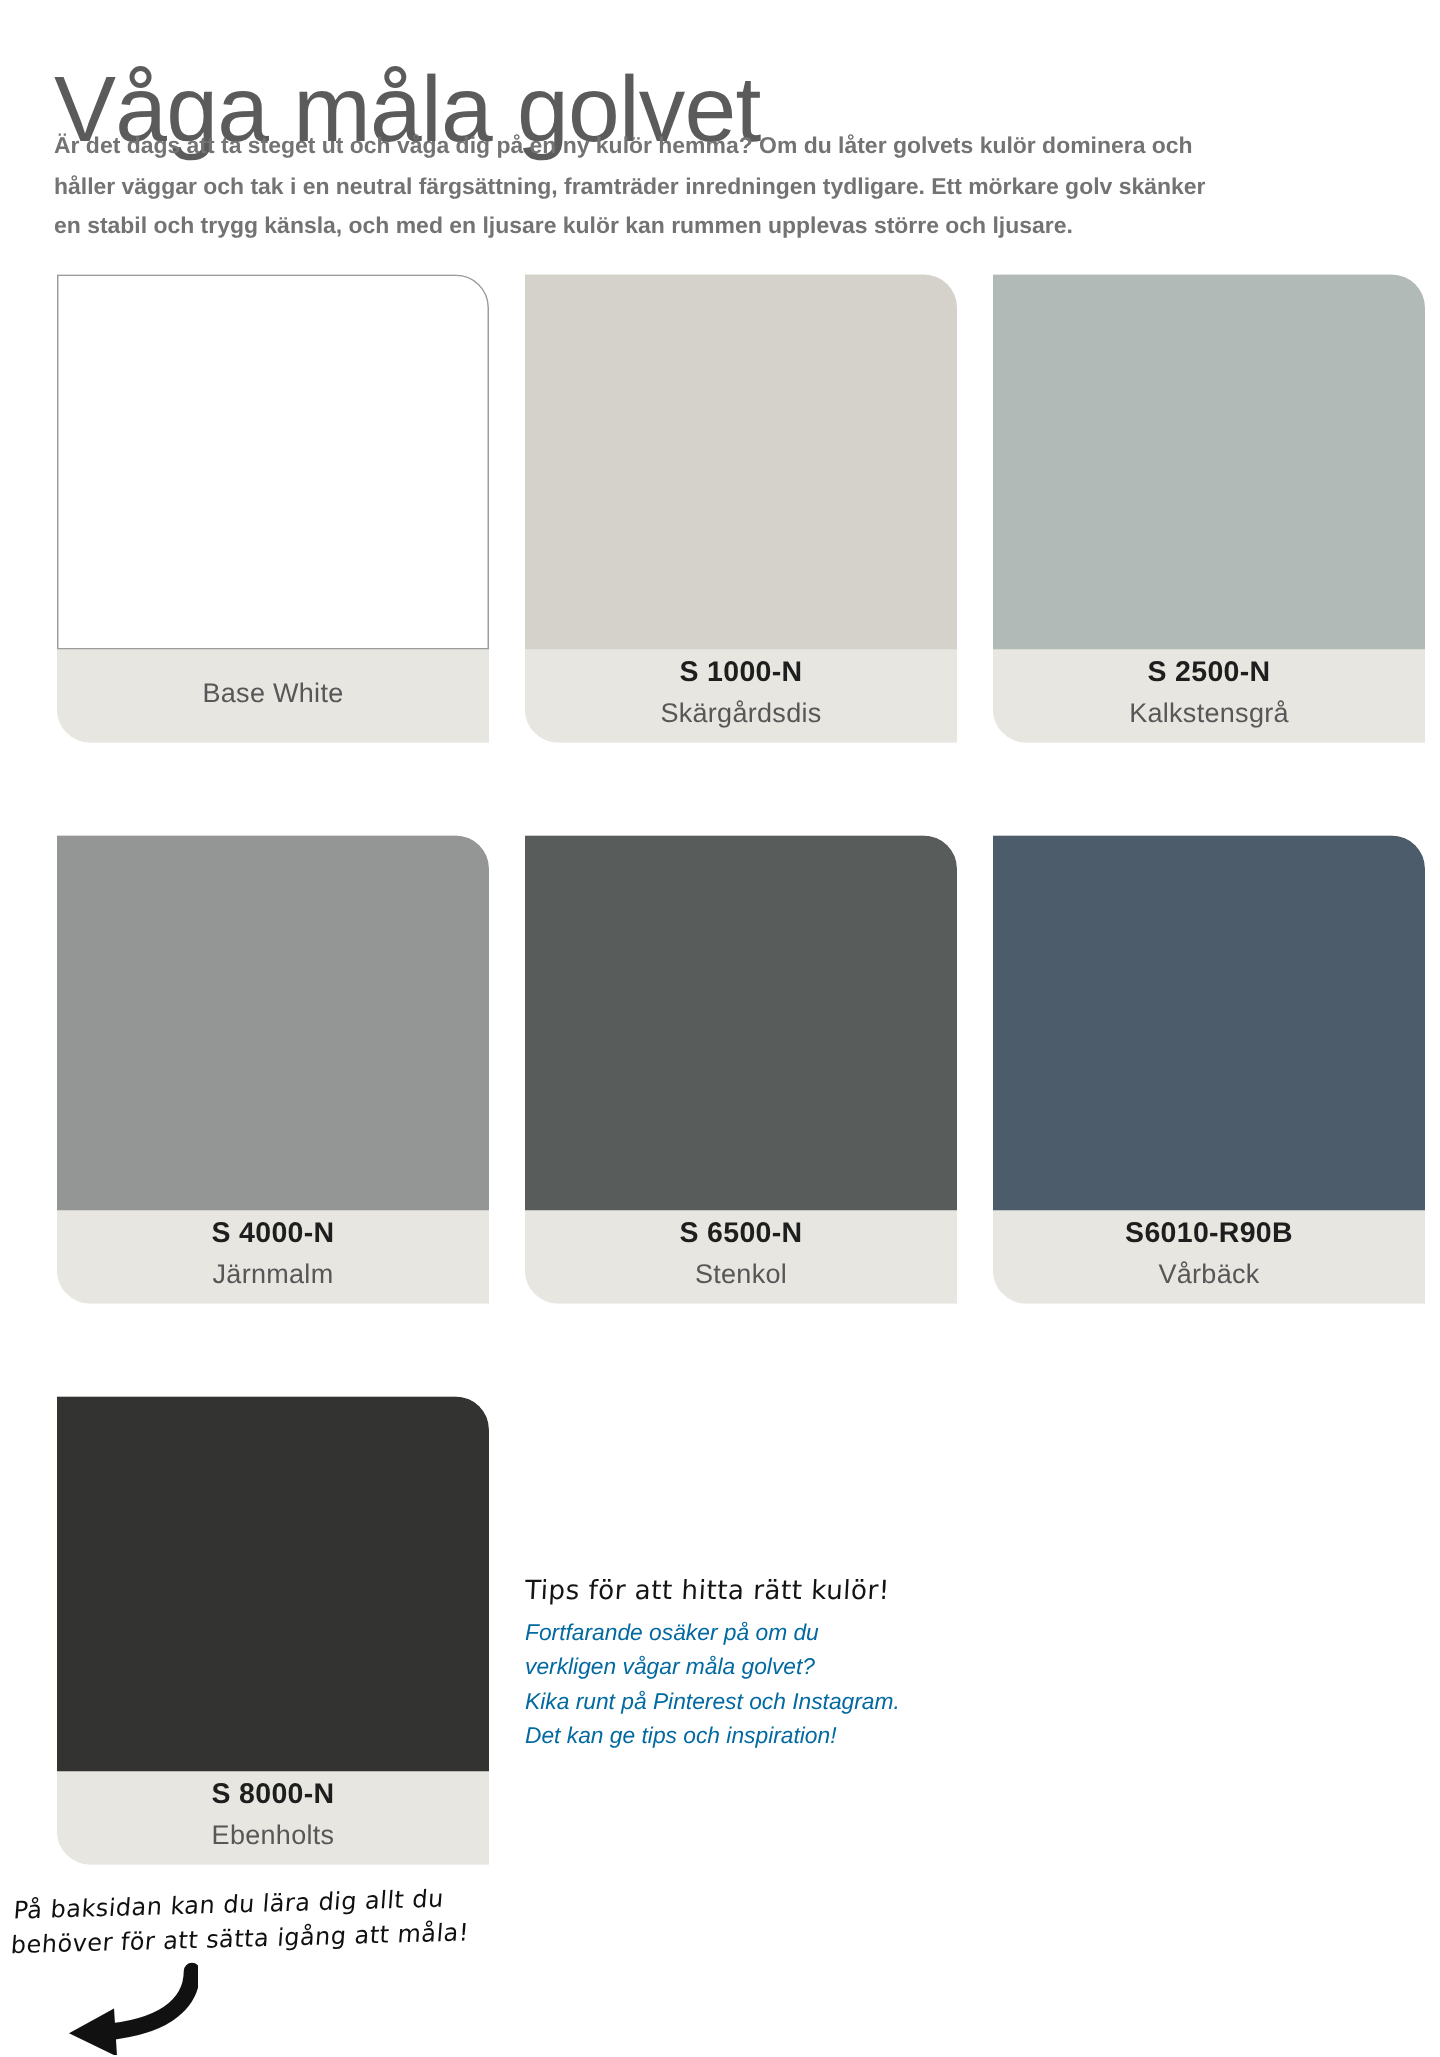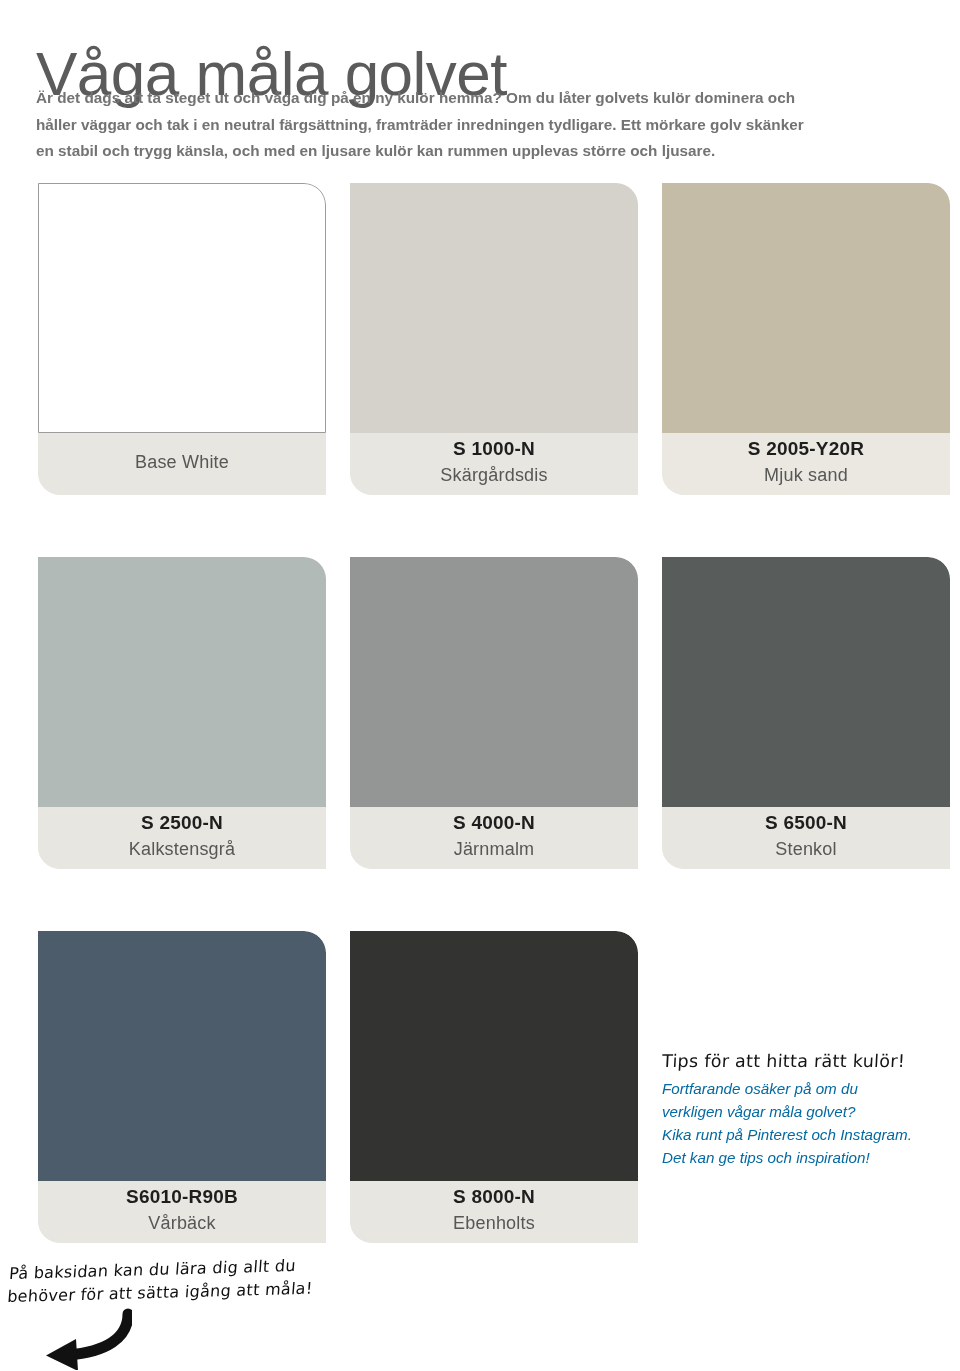--- a/index.html
+++ b/index.html
@@ -177,27 +177,20 @@
   </div>
 
   <div class="swatch-card">
     <div class="swatch-color" style="background-color: rgb(213, 210, 203);"></div>
     <div class="swatch-meta" style="background-color: rgb(232, 230, 224);">
       <div class="swatch-code">S 1000-N</div>
       <div class="swatch-name">Skärgårdsdis</div>
     </div>
   </div>
 
-  <div class="swatch-card">
-    <div class="swatch-color" style="background-color: rgb(197, 188, 168);"></div>
-    <div class="swatch-meta" style="background-color: rgb(234, 232, 225);">
-      <div class="swatch-code">S 2005-Y20R</div>
-      <div class="swatch-name">Mjuk sand</div>
-    </div>
-  </div>
 
   <div class="swatch-card">
     <div class="swatch-color" style="background-color: rgb(177, 186, 182);"></div>
     <div class="swatch-meta" style="background-color: rgb(232, 230, 224);">
       <div class="swatch-code">S 2500-N</div>
       <div class="swatch-name">Kalkstensgrå</div>
     </div>
   </div>
 
   <div class="swatch-card">

